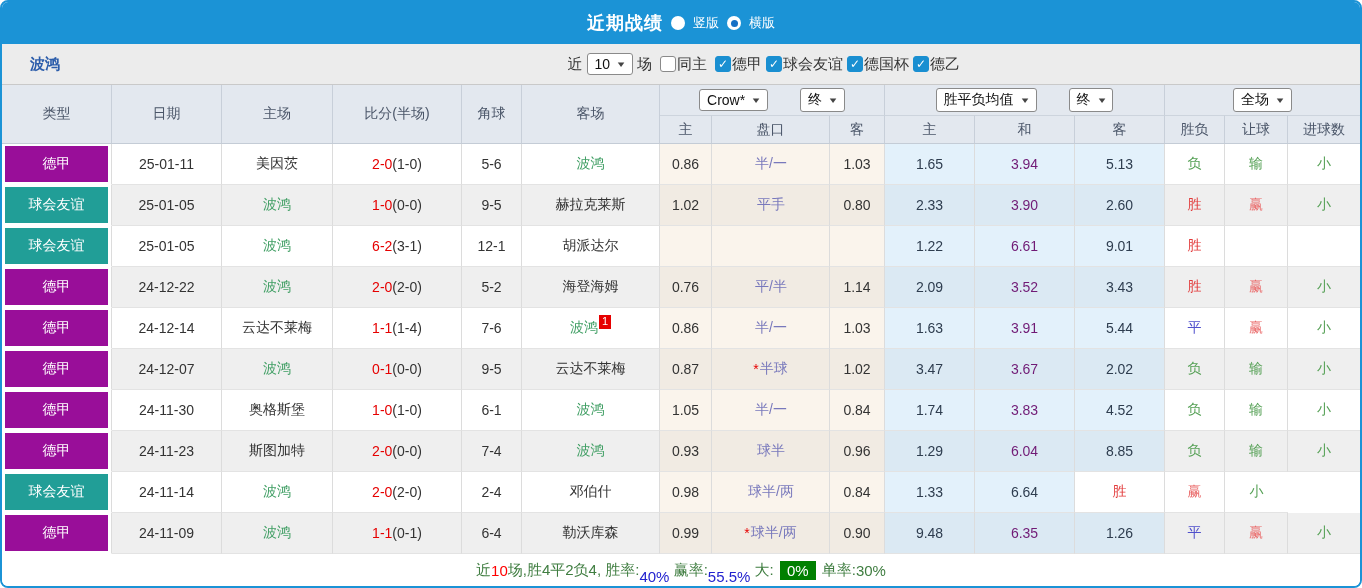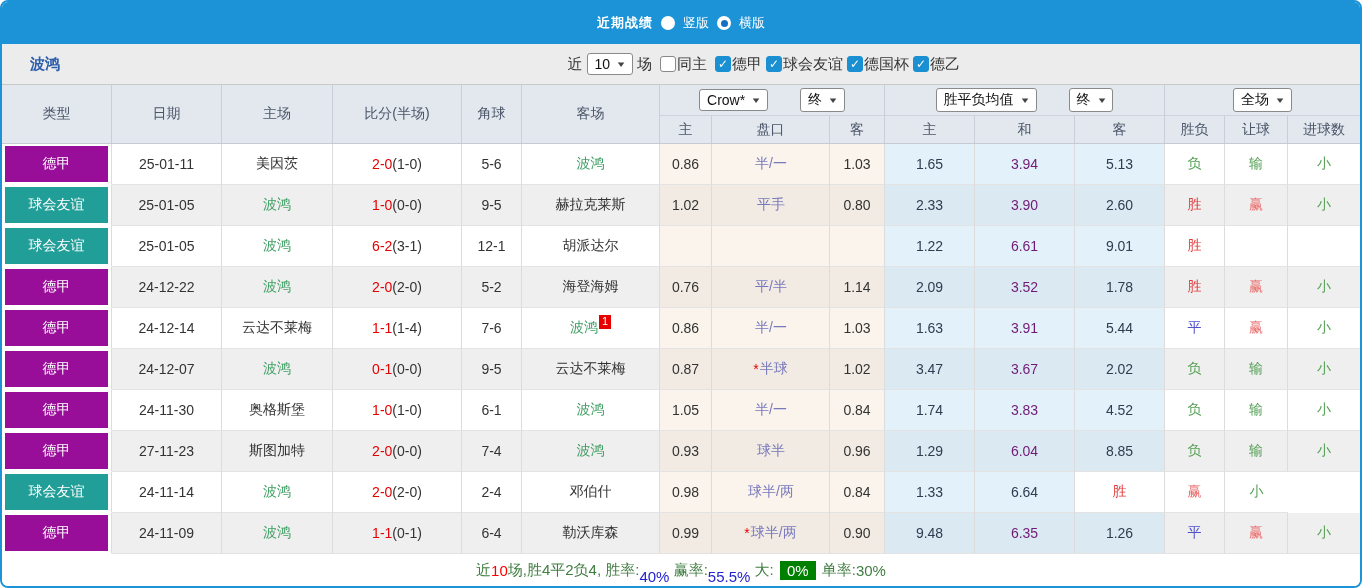--- a/index.html
+++ b/index.html
@@ -7,21 +7,21 @@
   body { font-family:"Liberation Sans","DejaVu Sans",sans-serif; width:1362px; }
   .page {
     width:1362px; height:588px;
     border:2px solid #1b93d6; border-radius:8px;
     overflow:hidden; background:#fff;
     display:flex; flex-direction:column;
     --cols:110px 110px 111px 129px 60px 138px 52px 118px 55px 90px 100px 90px 60px 63px 1fr;
   }
   
   .topbar { height:42px; background:#1b93d6; display:flex; align-items:center; justify-content:center; gap:8px; color:#fff; flex:0 0 auto; }
-  .topbar .title { font-size:13px; font-weight:bold; letter-spacing:1px; }
+  .topbar .title { font-size:18px; font-weight:bold; letter-spacing:1px; }
   .radio { width:14px; height:14px; border-radius:50%; background:#fff; display:inline-flex; align-items:center; justify-content:center; cursor:pointer; }
   .radio .dot { width:7px; height:7px; border-radius:50%; background:transparent; }
   .radio.checked .dot { background:#1570c5; }
   .radio-label { font-size:13px; color:#fff; }
   
   .filterbar { height:41px; background:#ececec; border-bottom:1px solid #c9c9c9; display:flex; align-items:center; padding:0 28px; flex:0 0 auto; font-size:15px; color:#333; }
   .team-name { color:#2b5caa; font-weight:bold; font-size:15px; }
   .fspacer { flex:1; }
   .rspacer { width:372px; }
   .filters { display:flex; align-items:center; gap:4px; }
@@ -272,21 +272,21 @@
           <span class="team-txt">海登海姆</span>
         </div>
       <div class="cell odds">0.76</div>
       <div class="cell odds hcap">
           <span class="star"></span>
           <span>平/半</span>
         </div>
       <div class="cell odds">1.14</div>
       <div class="cell avg">2.09</div>
       <div class="cell avg mid">3.52</div>
-      <div class="cell avg">1.78</div>
+      <div class="cell avg">3.43</div>
       <div class="cell res t-red">胜</div>
       <div class="cell res t-red2">赢</div>
       <div class="cell res last t-green">小</div>
     </div>
       <div class="row">
       <div class="cell type-cell">
           <span class="type-badge" style="background: rgb(153, 14, 153);">德甲</span>
         </div>
       <div class="cell">24-12-14</div>
       <div class="cell">
@@ -369,21 +369,21 @@
       <div class="cell avg mid">3.83</div>
       <div class="cell avg">4.52</div>
       <div class="cell res t-green">负</div>
       <div class="cell res t-green">输</div>
       <div class="cell res last t-green">小</div>
     </div>
       <div class="row alt">
       <div class="cell type-cell">
           <span class="type-badge" style="background: rgb(153, 14, 153);">德甲</span>
         </div>
-      <div class="cell">27-11-23</div>
+      <div class="cell">24-11-23</div>
       <div class="cell">
           <span class="team-txt">斯图加特</span>
         </div>
       <div class="cell">
           <span class="ft">2-0</span>
           <span class="ht">(0-0)</span>
         </div>
       <div class="cell">7-4</div>
       <div class="cell">
           <span class="team-txt t-team">波鸿</span>

